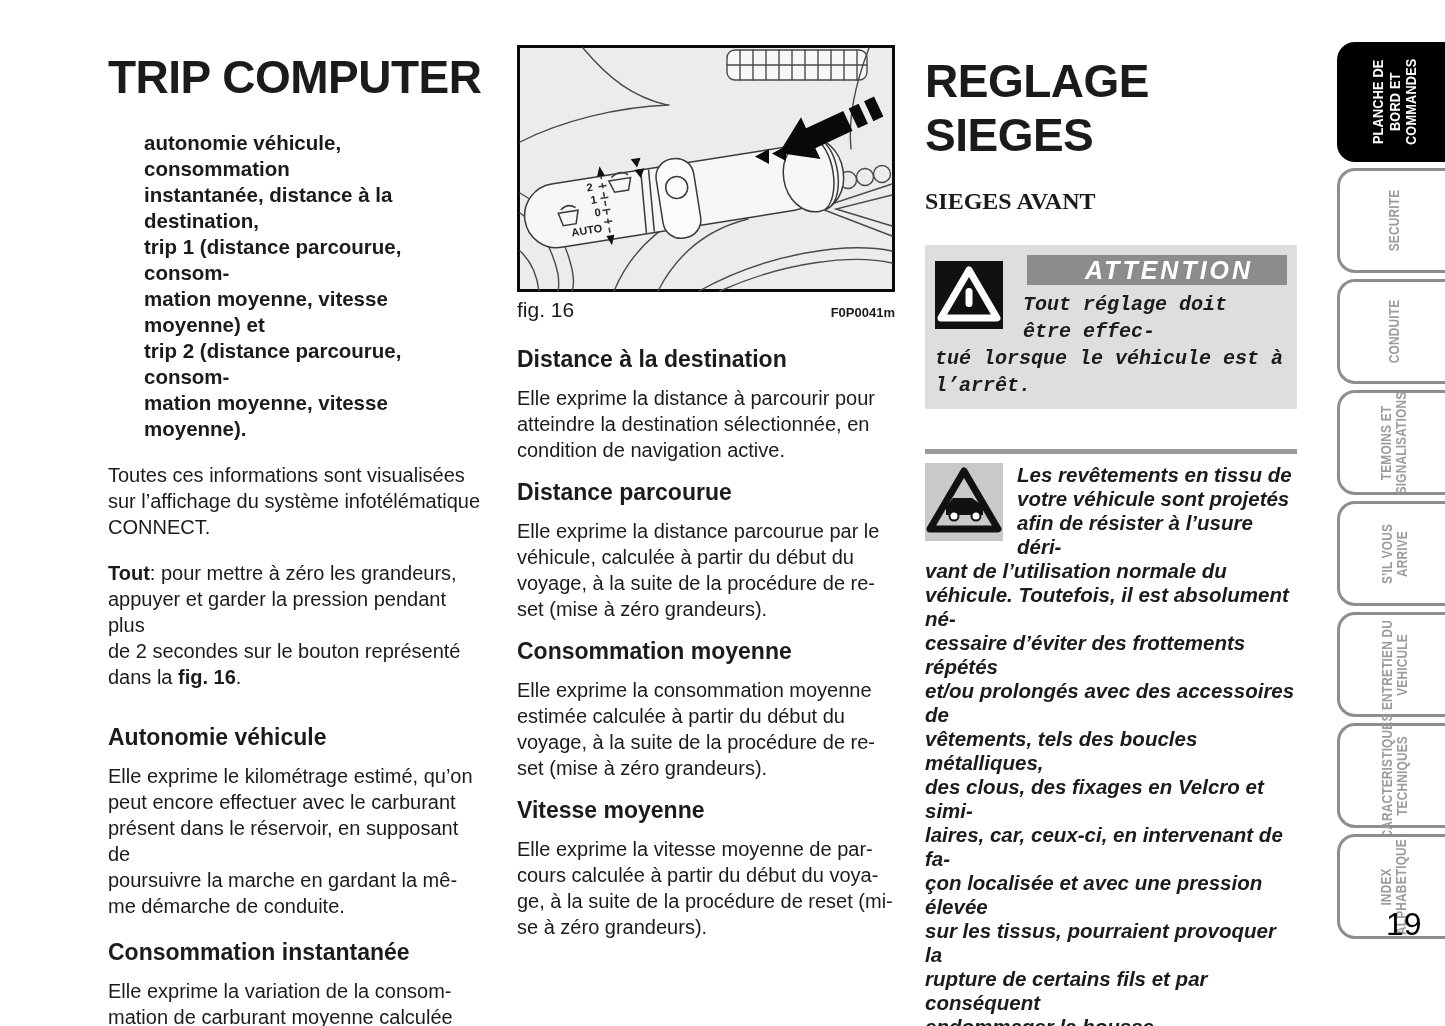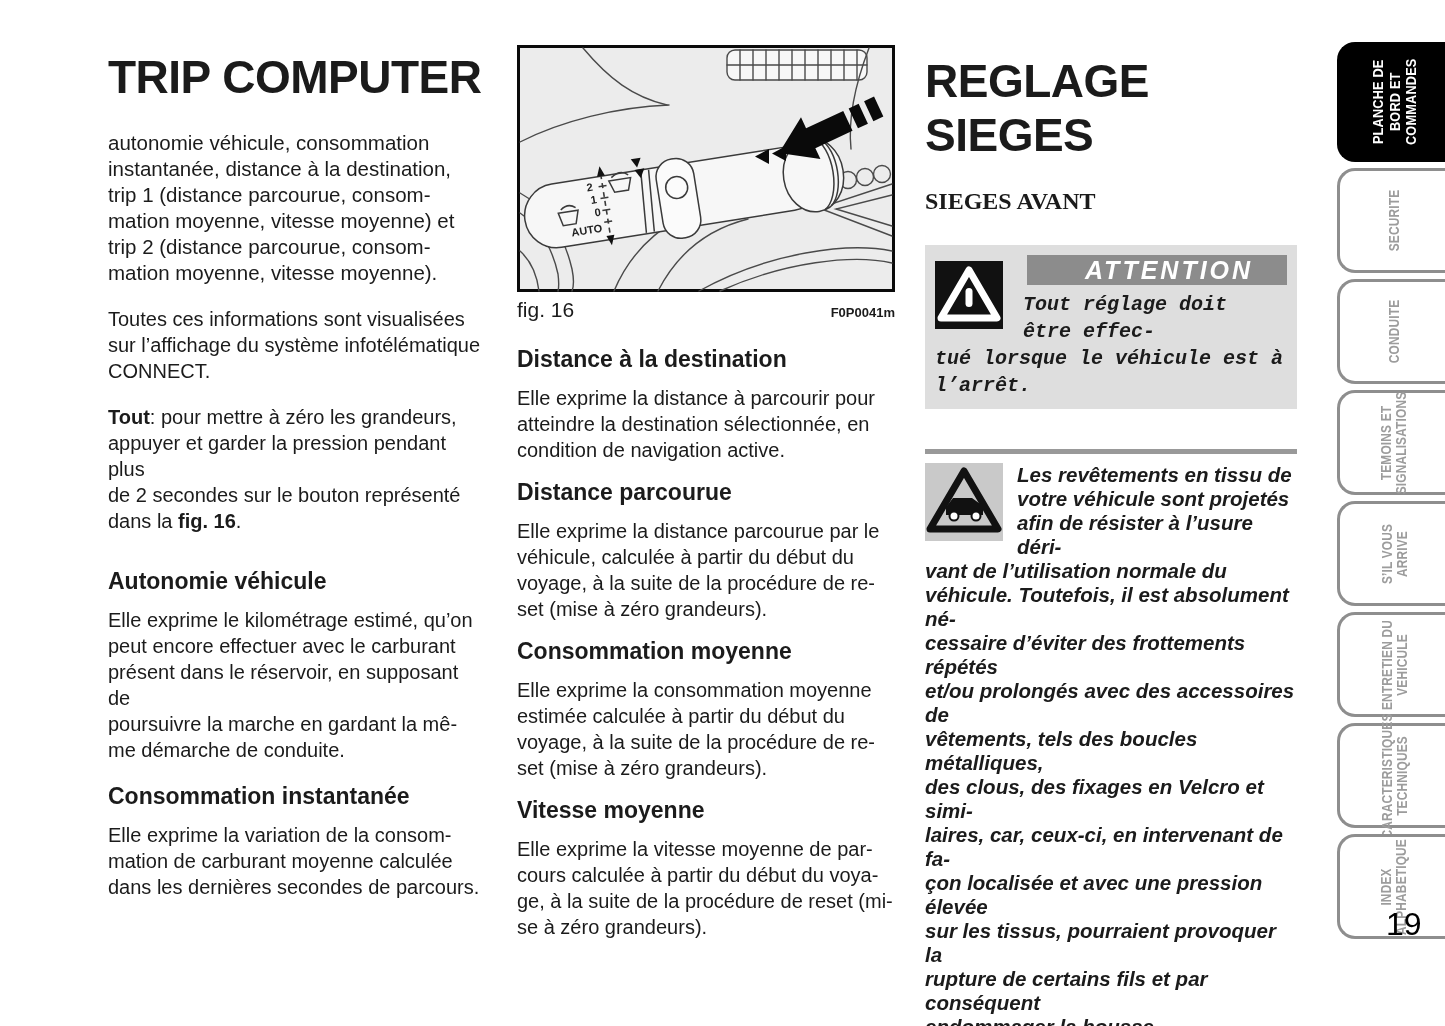--- a/index.html
+++ b/index.html
@@ -14,21 +14,21 @@
   #col-mid   { left:517px; top:45px; width:378px; }
   #col-right { left:925px; top:54px; width:372px; }
 
   .h1 { font-size:46px; font-weight:bold; letter-spacing:-0.5px; margin-bottom:26px; }
   .h2 { font-size:24px; font-weight:bold; margin-bottom:30px;font-family:Liberation Serif, serif; }
   .h3 { font-size:23px; font-weight:bold; margin-bottom:12px; }
   .p  { font-size:20px; line-height:26px; white-space:pre-line; }
   .b  { font-weight:bold; }
 
   #col-left .p { margin-bottom:20px; }
-  .bold-list { font-weight:normal; font-size:20.5px; }
+  .bold-list { font-weight:bold; font-size:20.5px;margin-left:36px; }
   .reset-par { margin-bottom:34px !important; }
   .sec { margin-top:8px; }
 
   
   .figure-frame { width:378px; height:247px; }
   .fig-caption-row { display:flex; justify-content:space-between; align-items:baseline; margin-top:2px; margin-bottom:24px; }
   .fig-caption { font-size:21px; }
   .fig-code { font-size:13px; font-weight:bold; }
   #col-mid .p { margin-bottom:16px; }
 

